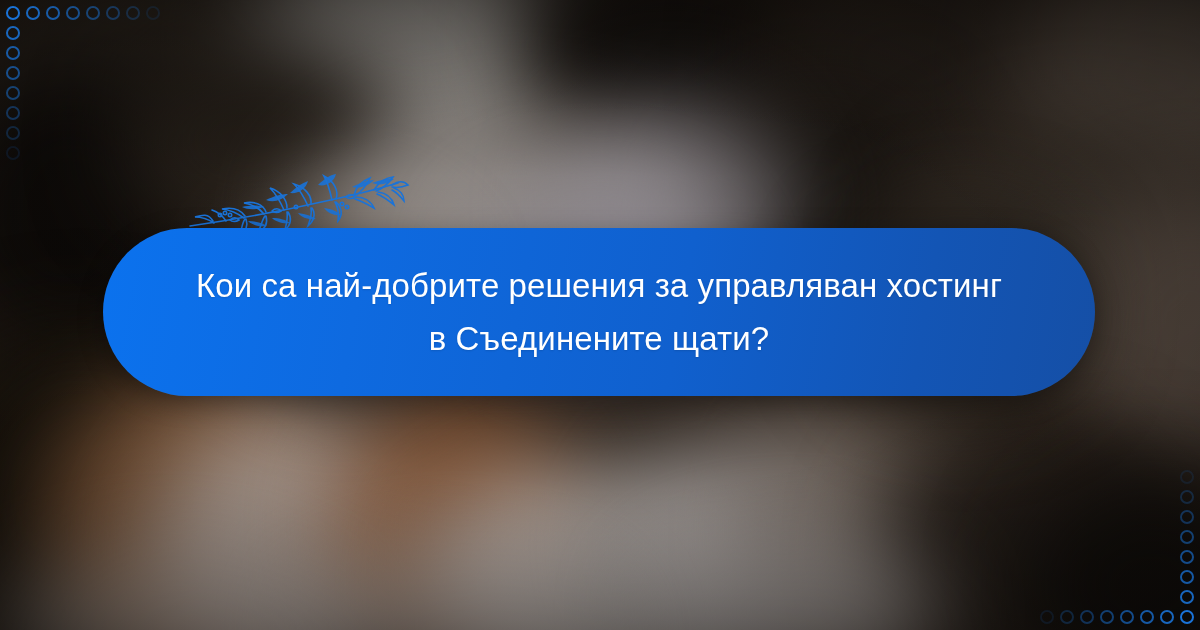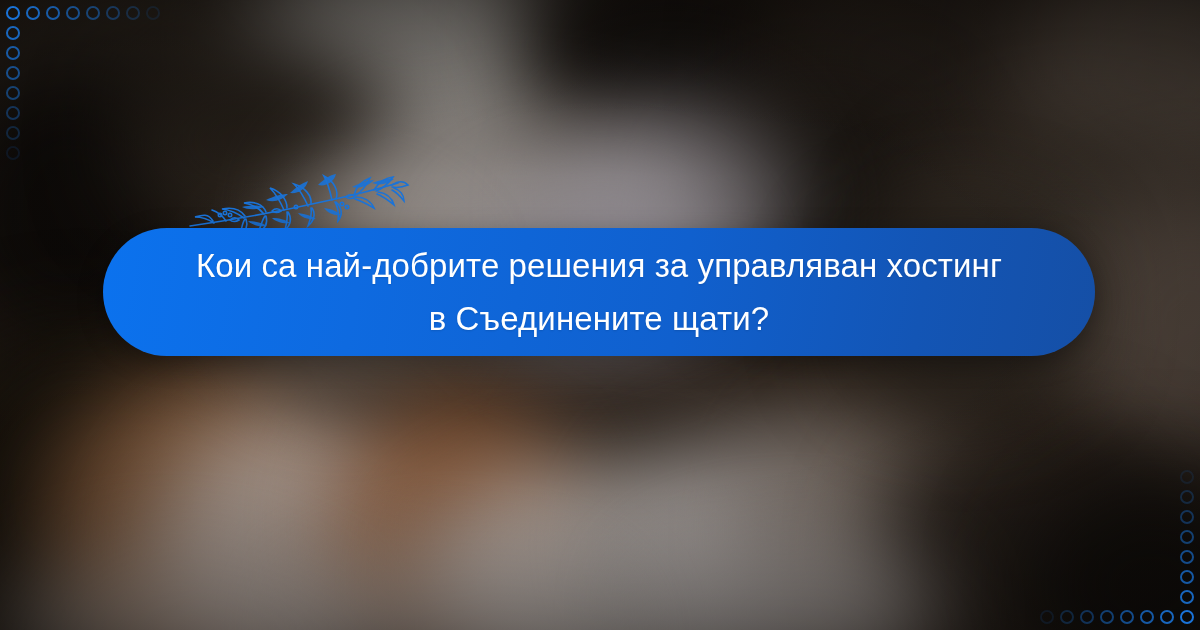--- a/index.html
+++ b/index.html
@@ -55,21 +55,21 @@
     position:absolute;
     left:186px; top:163px;
     width:224px; height:76px;
     pointer-events:none;
   }
 
   
   .pill {
     position:absolute;
     left:103px; top:228px;
-    width:992px; height:128px;
+    width:992px; height:168px;
     border-radius:84px;
     background:linear-gradient(100deg, #0b72ee 0%, #0e6ae0 26%, #1060ce 58%, #1355b5 82%, #154fa6 100%);
     display:flex;
     align-items:center;
     justify-content:flex-end;
     padding:0 90px;
     box-shadow:0 6px 26px rgba(0,0,0,0.30);
   }
 
   .pill-title {

